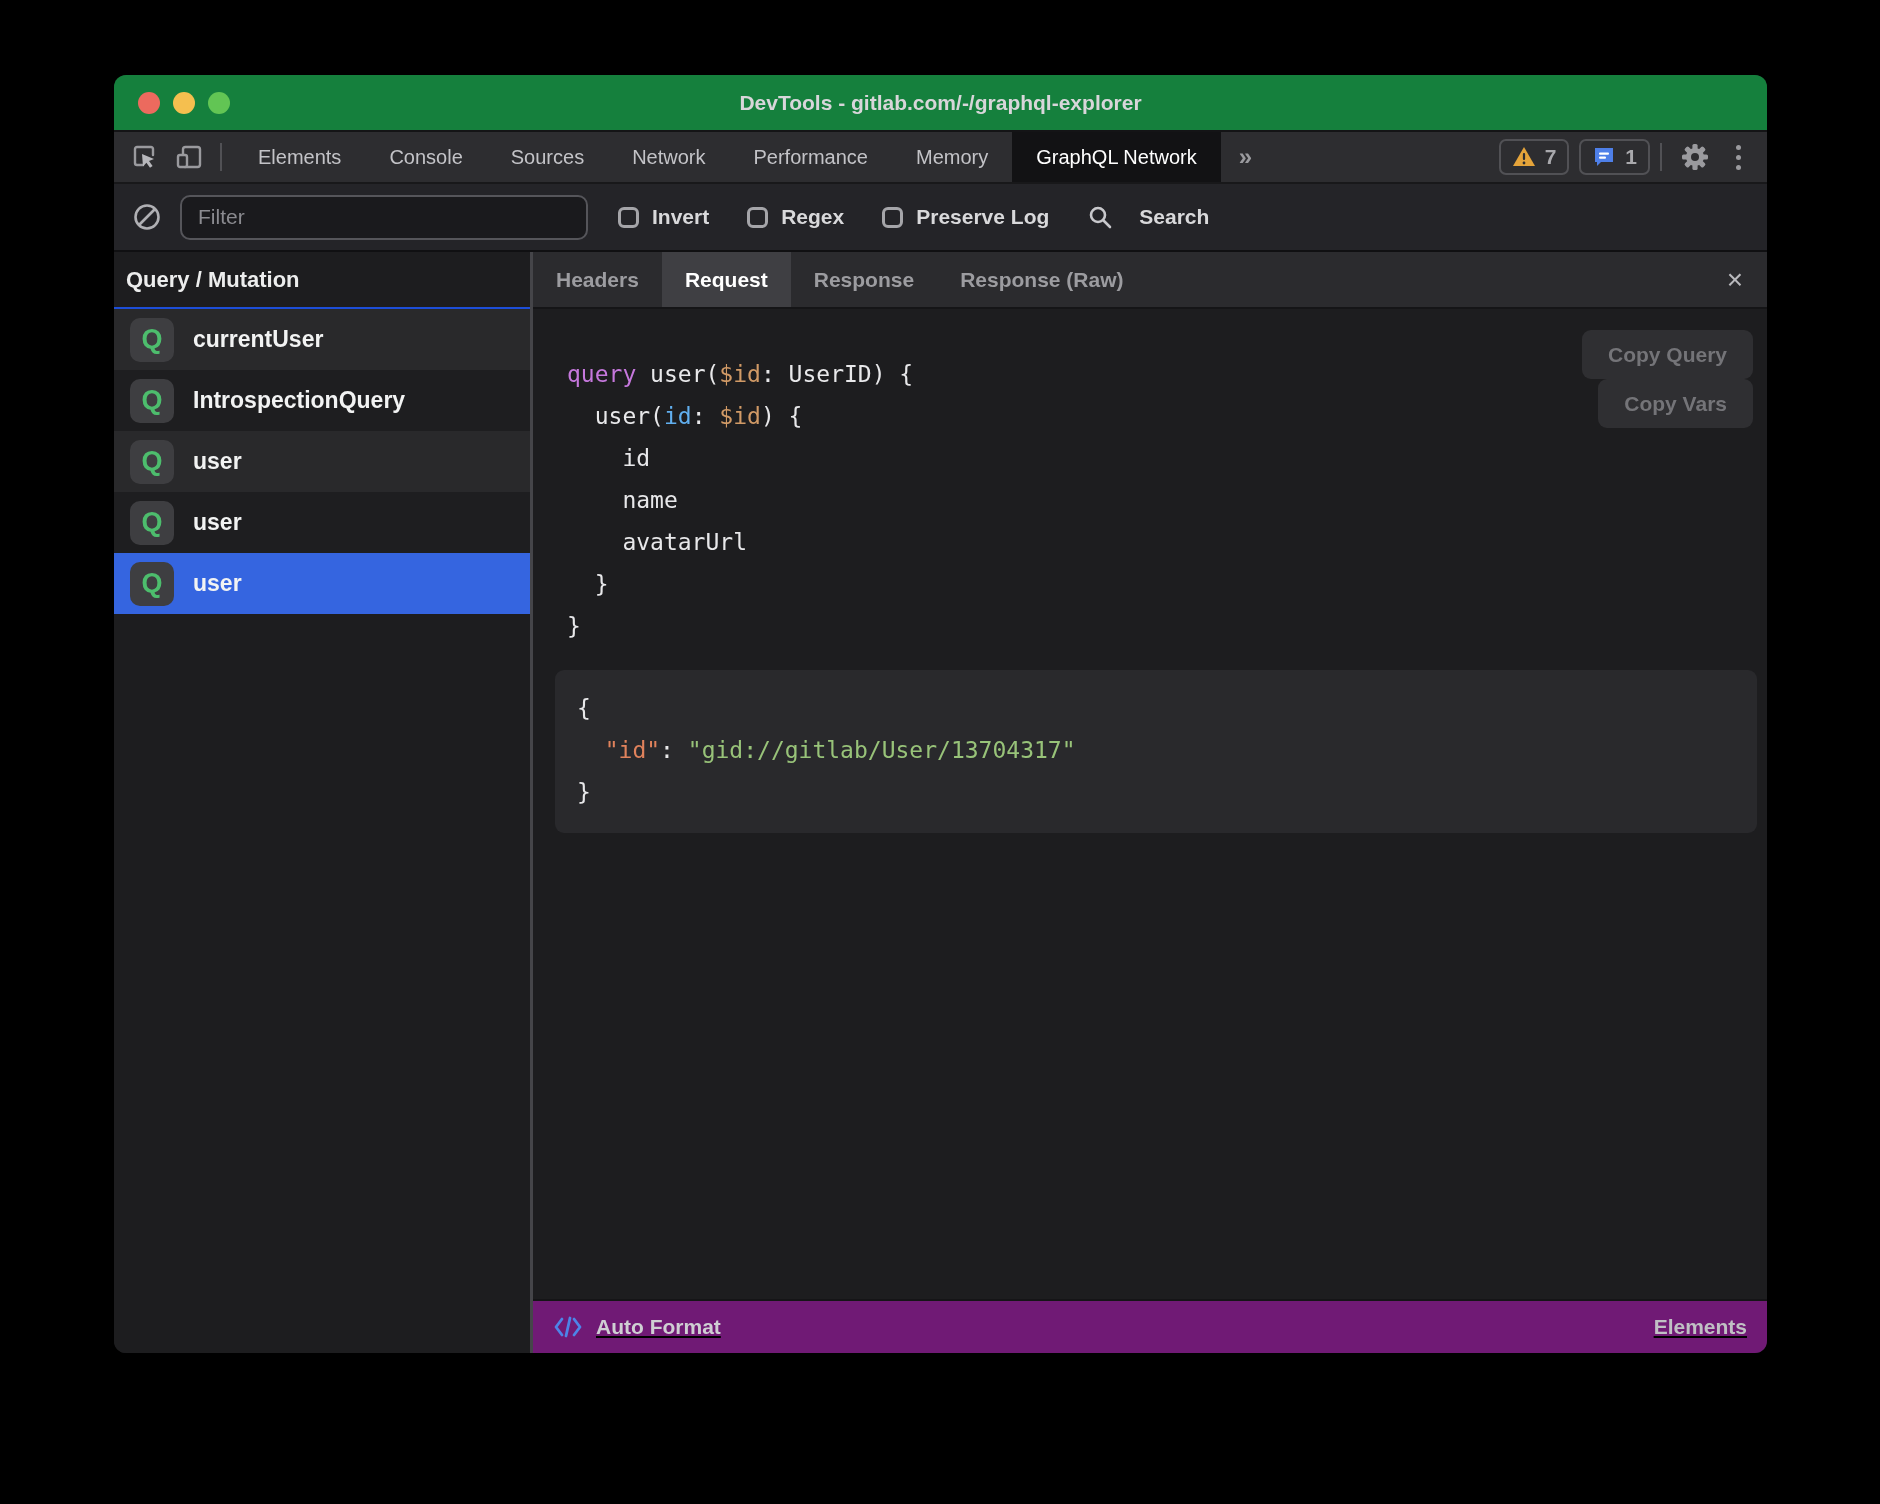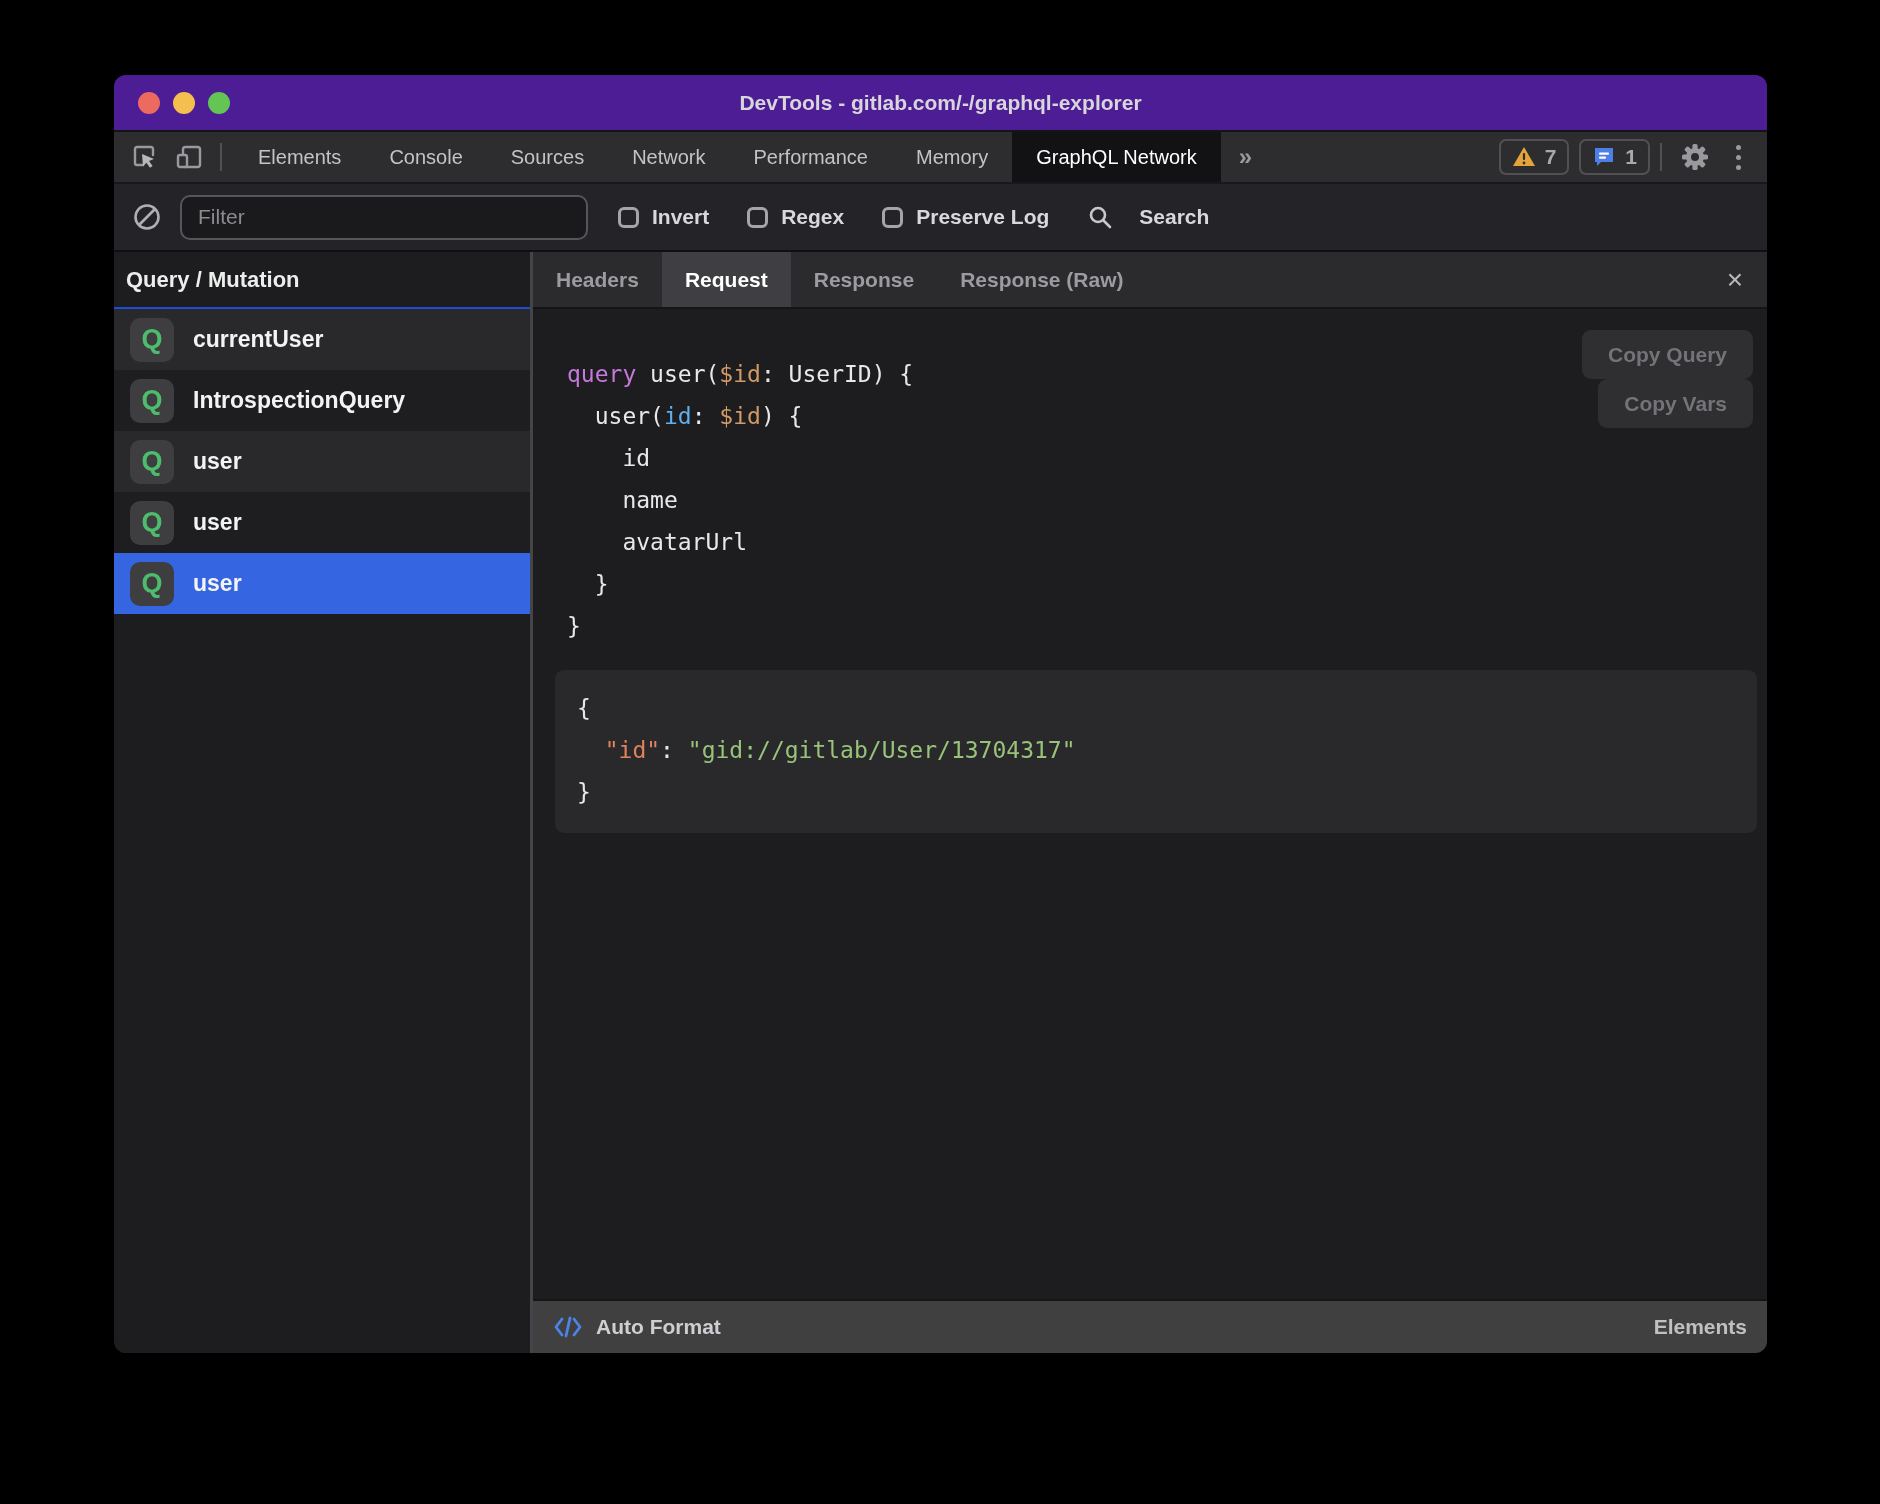--- a/index.html
+++ b/index.html
@@ -4,21 +4,21 @@
 <style>
   * { margin:0; padding:0; box-sizing:border-box; }
   html,body { width:1880px; height:1504px; background:#000; overflow:hidden;
               font-family:"Liberation Sans", sans-serif; }
 
   .window { position:absolute; left:114px; top:75px; width:1653px; height:1278px;
             background:#1d1d1f; border-radius:12px; overflow:hidden;
             display:flex; flex-direction:column; }
 
   
-  .titlebar { flex:0 0 57px; background:#4c1d95; position:relative;
+  .titlebar { flex:0 0 57px; background:#15803d; position:relative;
               display:flex; align-items:center; justify-content:center;
               border-bottom:2px solid #141416; }
   .traffic { position:absolute; left:24px; top:0; height:100%;
              display:flex; align-items:center; gap:13px; }
   .light { width:22px; height:22px; border-radius:50%; }
   .light.red { background:#ec6a5e; } .light.yellow { background:#f5bf4f; }
   .light.green { background:#62c554; }
   .win-title { color:#d8d6da; font-size:21px; font-weight:700; }
 
   
@@ -92,22 +92,22 @@
               flex-direction:column; align-items:flex-end; }
   .copybtn { height:49px; border-radius:9px; background:#2f2f32; color:#747478;
              font-size:21px; font-weight:700; display:flex; align-items:center;
              padding:0 26px; border:none; font-family:"Liberation Sans", sans-serif; }
 
   .varsbox { position:absolute; left:22px; right:10px; top:361px; height:163px;
              background:#29292c; border-radius:9px; padding:17px 0 0 22px;
              font-family:"DejaVu Sans Mono", monospace; font-size:23px;
              line-height:42px; white-space:pre; }
 
-  .bottombar { flex:0 0 54px; background:#404040; border-top:2px solid #151517;
-               display:flex; align-items:center; padding:0 20px; gap:13px; }
+  .bottombar { flex:0 0 54px; background:#701a75; border-top:2px solid #151517;
+               display:flex; align-items:center; padding:0 20px; gap:13px;text-decoration:underline; }
   .autoformat { display:flex; align-items:center; gap:13px; color:#cfcfd3;
                 font-weight:700; font-size:21px; }
   .support { margin-left:auto; color:#c0c0c4; font-weight:700; font-size:21px; }
 </style>
 </head>
 <body>
 
 <div class="window">
 
   <div class="titlebar">

